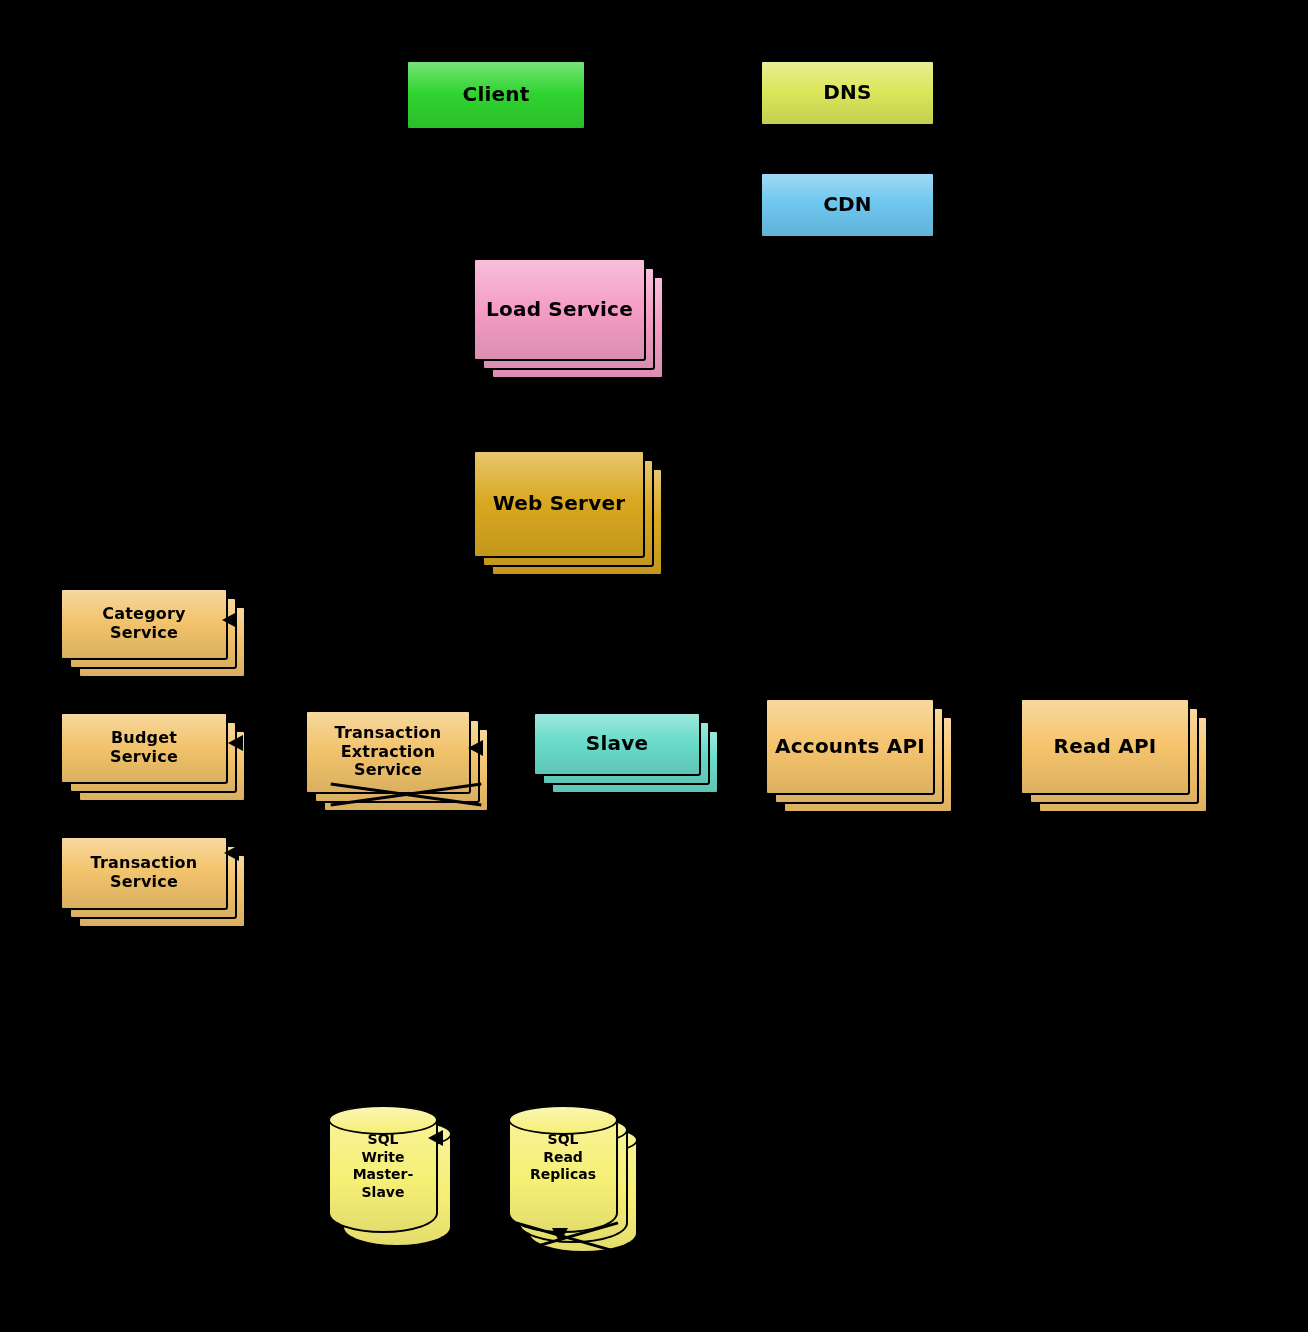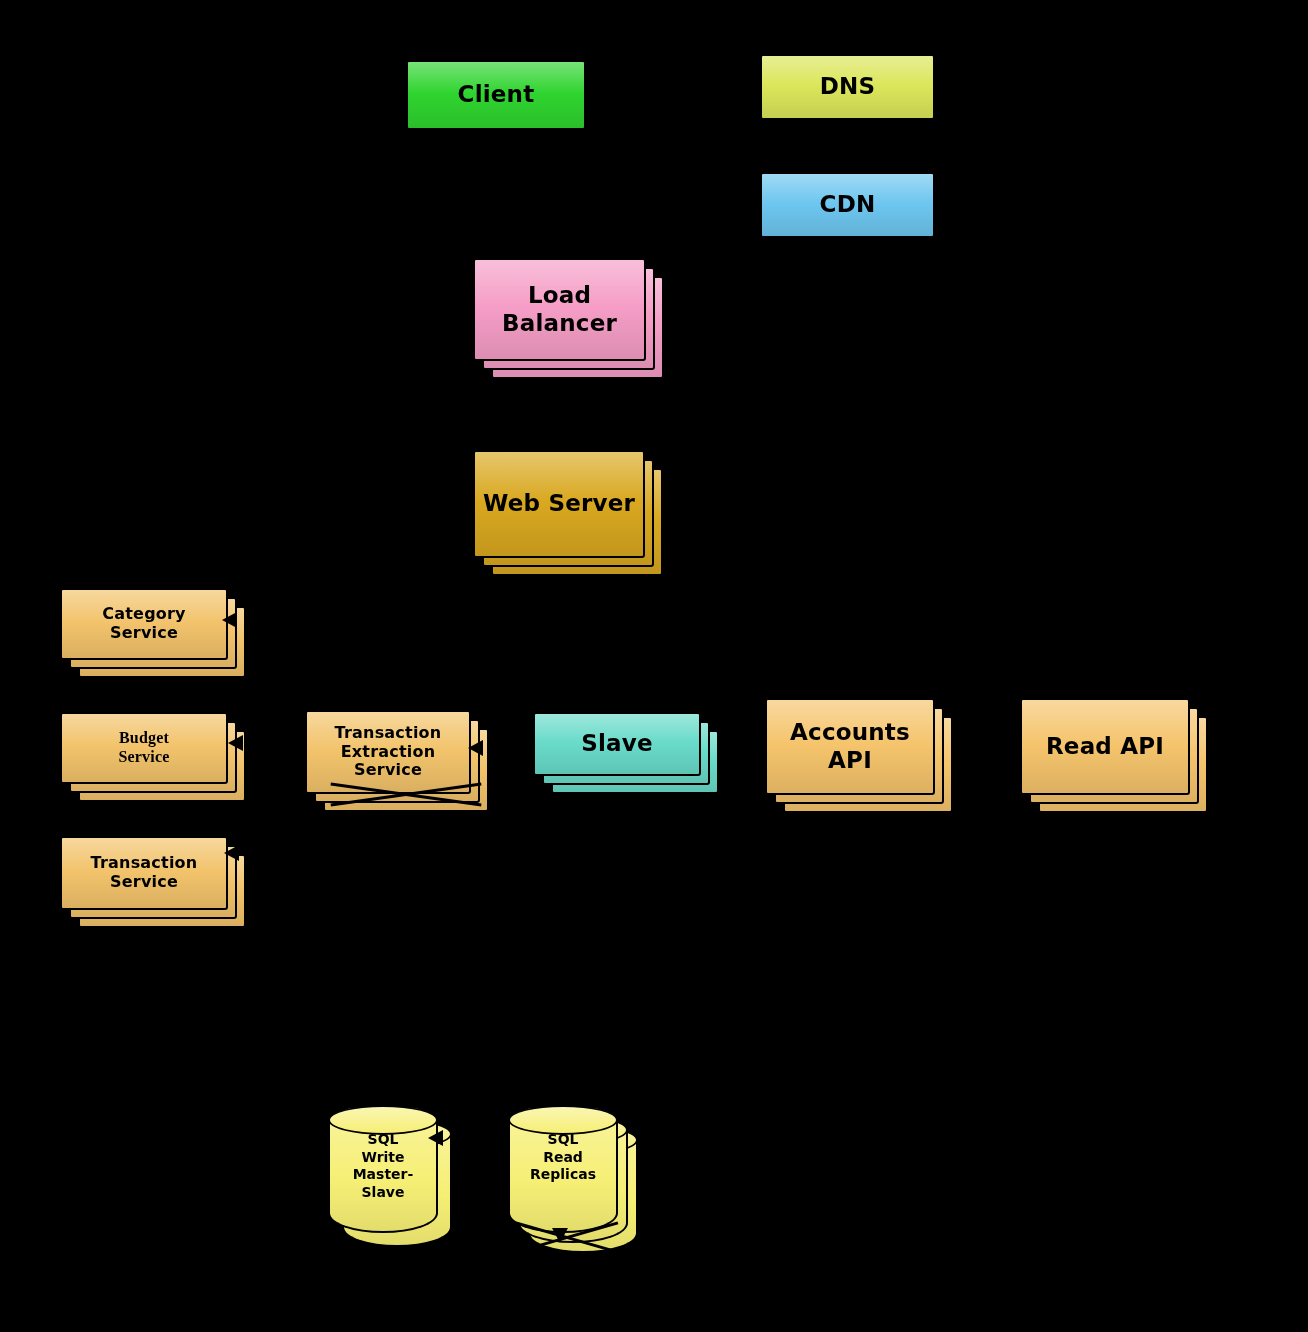--- a/index.html
+++ b/index.html
@@ -34,21 +34,21 @@
   .face {
     position: absolute;
     left: 0; top: 0;
     width: 100%; height: 100%;
     display: flex;
     align-items: center;
     justify-content: center;
   }
   .lbl {
     font-weight: bold;
-    font-size: 23px;
+    font-size: 20px;
     line-height: 1.18;
     color: #000;
     text-align: center;
     white-space: pre-line;
     letter-spacing: .2px;
     padding: 0 6px;
   }
   .lbl.small { font-size: 16px; }
   
   .cyl { position: absolute; }
@@ -114,37 +114,37 @@
 <body>
 
 <div id="canvas">
 
   <div class="node" style="left:406px; top:60px; width:180px; height:70px;">
     <div class="paper face" style="background-color: rgb(47, 212, 47);">
       <span class="lbl">Client</span>
     </div>
   </div>
 
-  <div class="node" style="left:760px; top:54px; width:175px; height:66px;">
+  <div class="node" style="left:760px; top:60px; width:175px; height:66px;">
     <div class="paper face" style="background-color: rgb(219, 230, 90);">
       <span class="lbl">DNS</span>
     </div>
   </div>
 
   <div class="node" style="left:760px; top:172px; width:175px; height:66px;">
     <div class="paper face" style="background-color: rgb(109, 198, 239);">
       <span class="lbl">CDN</span>
     </div>
   </div>
 
   <div class="node" style="left:473px; top:258px; width:173px; height:103px;">
     <div class="paper layer l2" style="background-color: rgb(245, 157, 198);"></div>
     <div class="paper layer l1" style="background-color: rgb(245, 157, 198);"></div>
     <div class="paper face" style="background-color: rgb(245, 157, 198);">
-      <span class="lbl">Load Balancer</span>
+      <span class="lbl">Load Service</span>
     </div>
   </div>
 
   <div class="node" style="left:473px; top:450px; width:172px; height:108px;">
     <div class="paper layer l2" style="background-color: rgb(217, 168, 32);"></div>
     <div class="paper layer l1" style="background-color: rgb(217, 168, 32);"></div>
     <div class="paper face" style="background-color: rgb(217, 168, 32);">
       <span class="lbl">Web Server</span>
     </div>
   </div>
@@ -154,21 +154,21 @@
     <div class="paper layer l1" style="background-color: rgb(242, 195, 107);"></div>
     <div class="paper face" style="background-color: rgb(242, 195, 107);">
       <span class="lbl small">Category
 Service</span>
     </div>
   </div>
 
   <div class="node" style="left:60px; top:712px; width:168px; height:72px;">
     <div class="paper layer l2" style="background-color: rgb(242, 195, 107);"></div>
     <div class="paper layer l1" style="background-color: rgb(242, 195, 107);"></div>
-    <div class="paper face" style="background-color: rgb(242, 195, 107); font-family: Liberation Serif, serif;">
+    <div class="paper face" style="background-color: rgb(242, 195, 107);">
       <span class="lbl small">Budget
 Service</span>
     </div>
   </div>
 
   <div class="node" style="left:60px; top:836px; width:168px; height:74px;">
     <div class="paper layer l2" style="background-color: rgb(242, 195, 107);"></div>
     <div class="paper layer l1" style="background-color: rgb(242, 195, 107);"></div>
     <div class="paper face" style="background-color: rgb(242, 195, 107);">
       <span class="lbl small">Transaction

